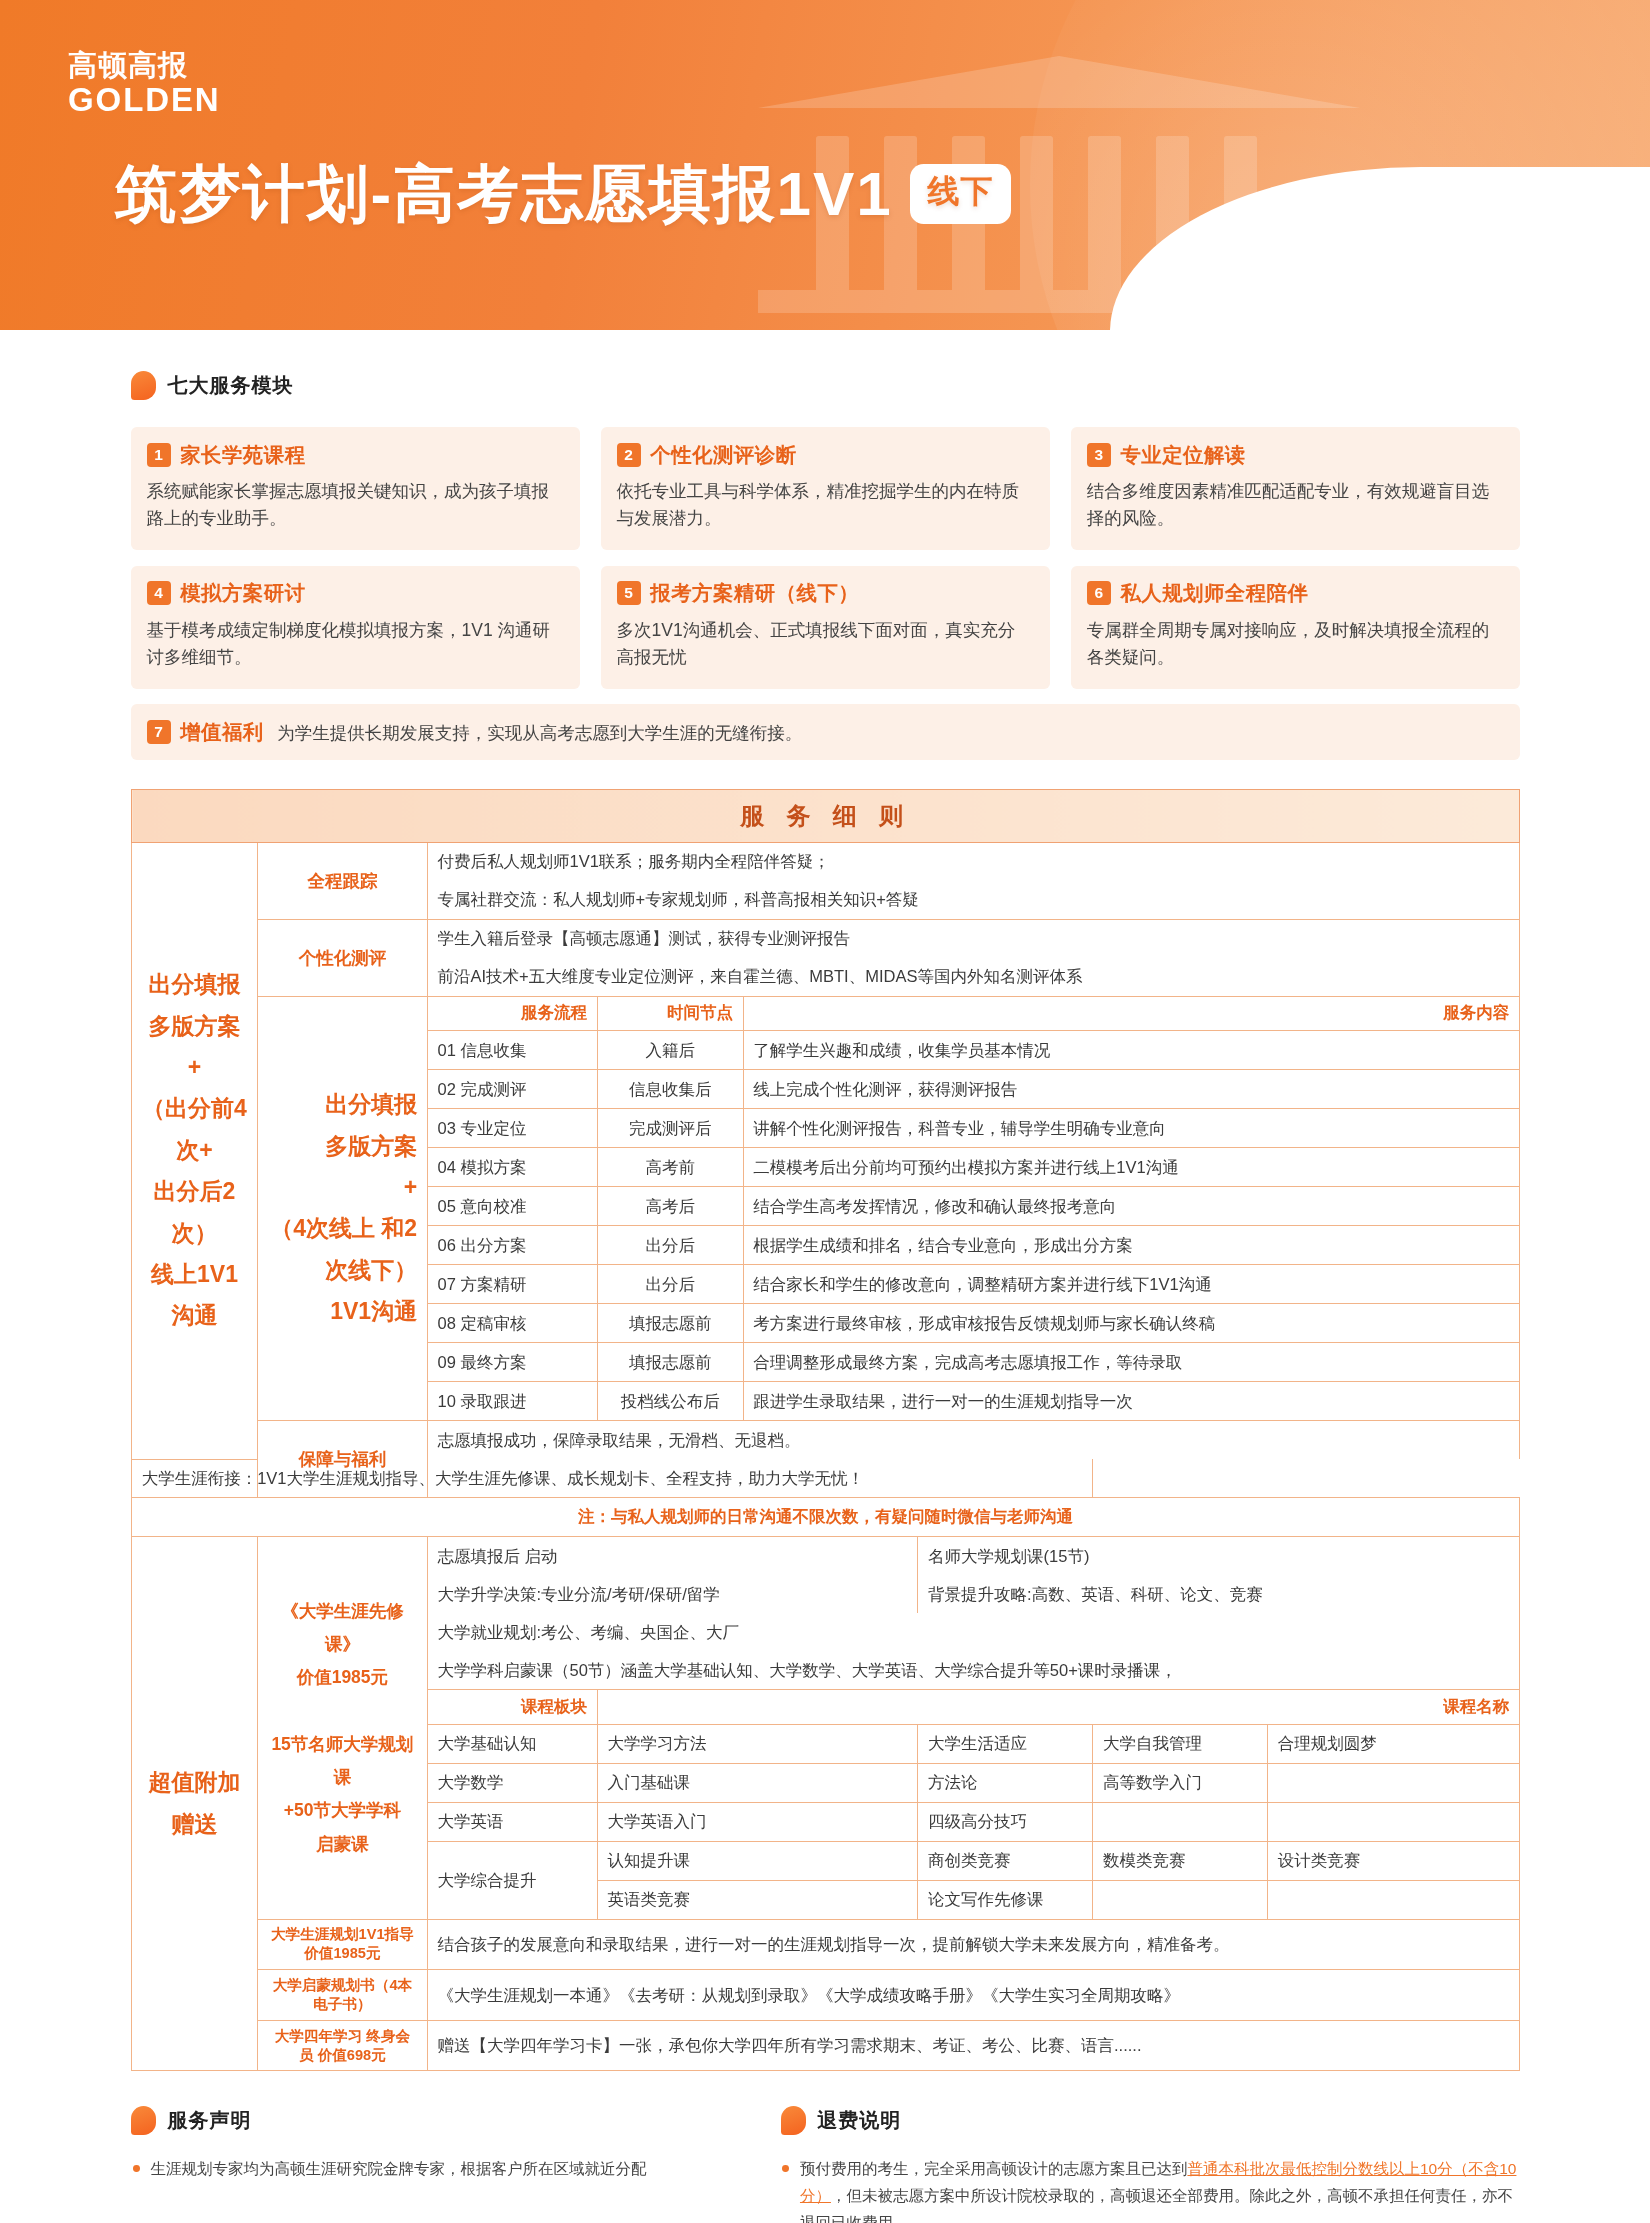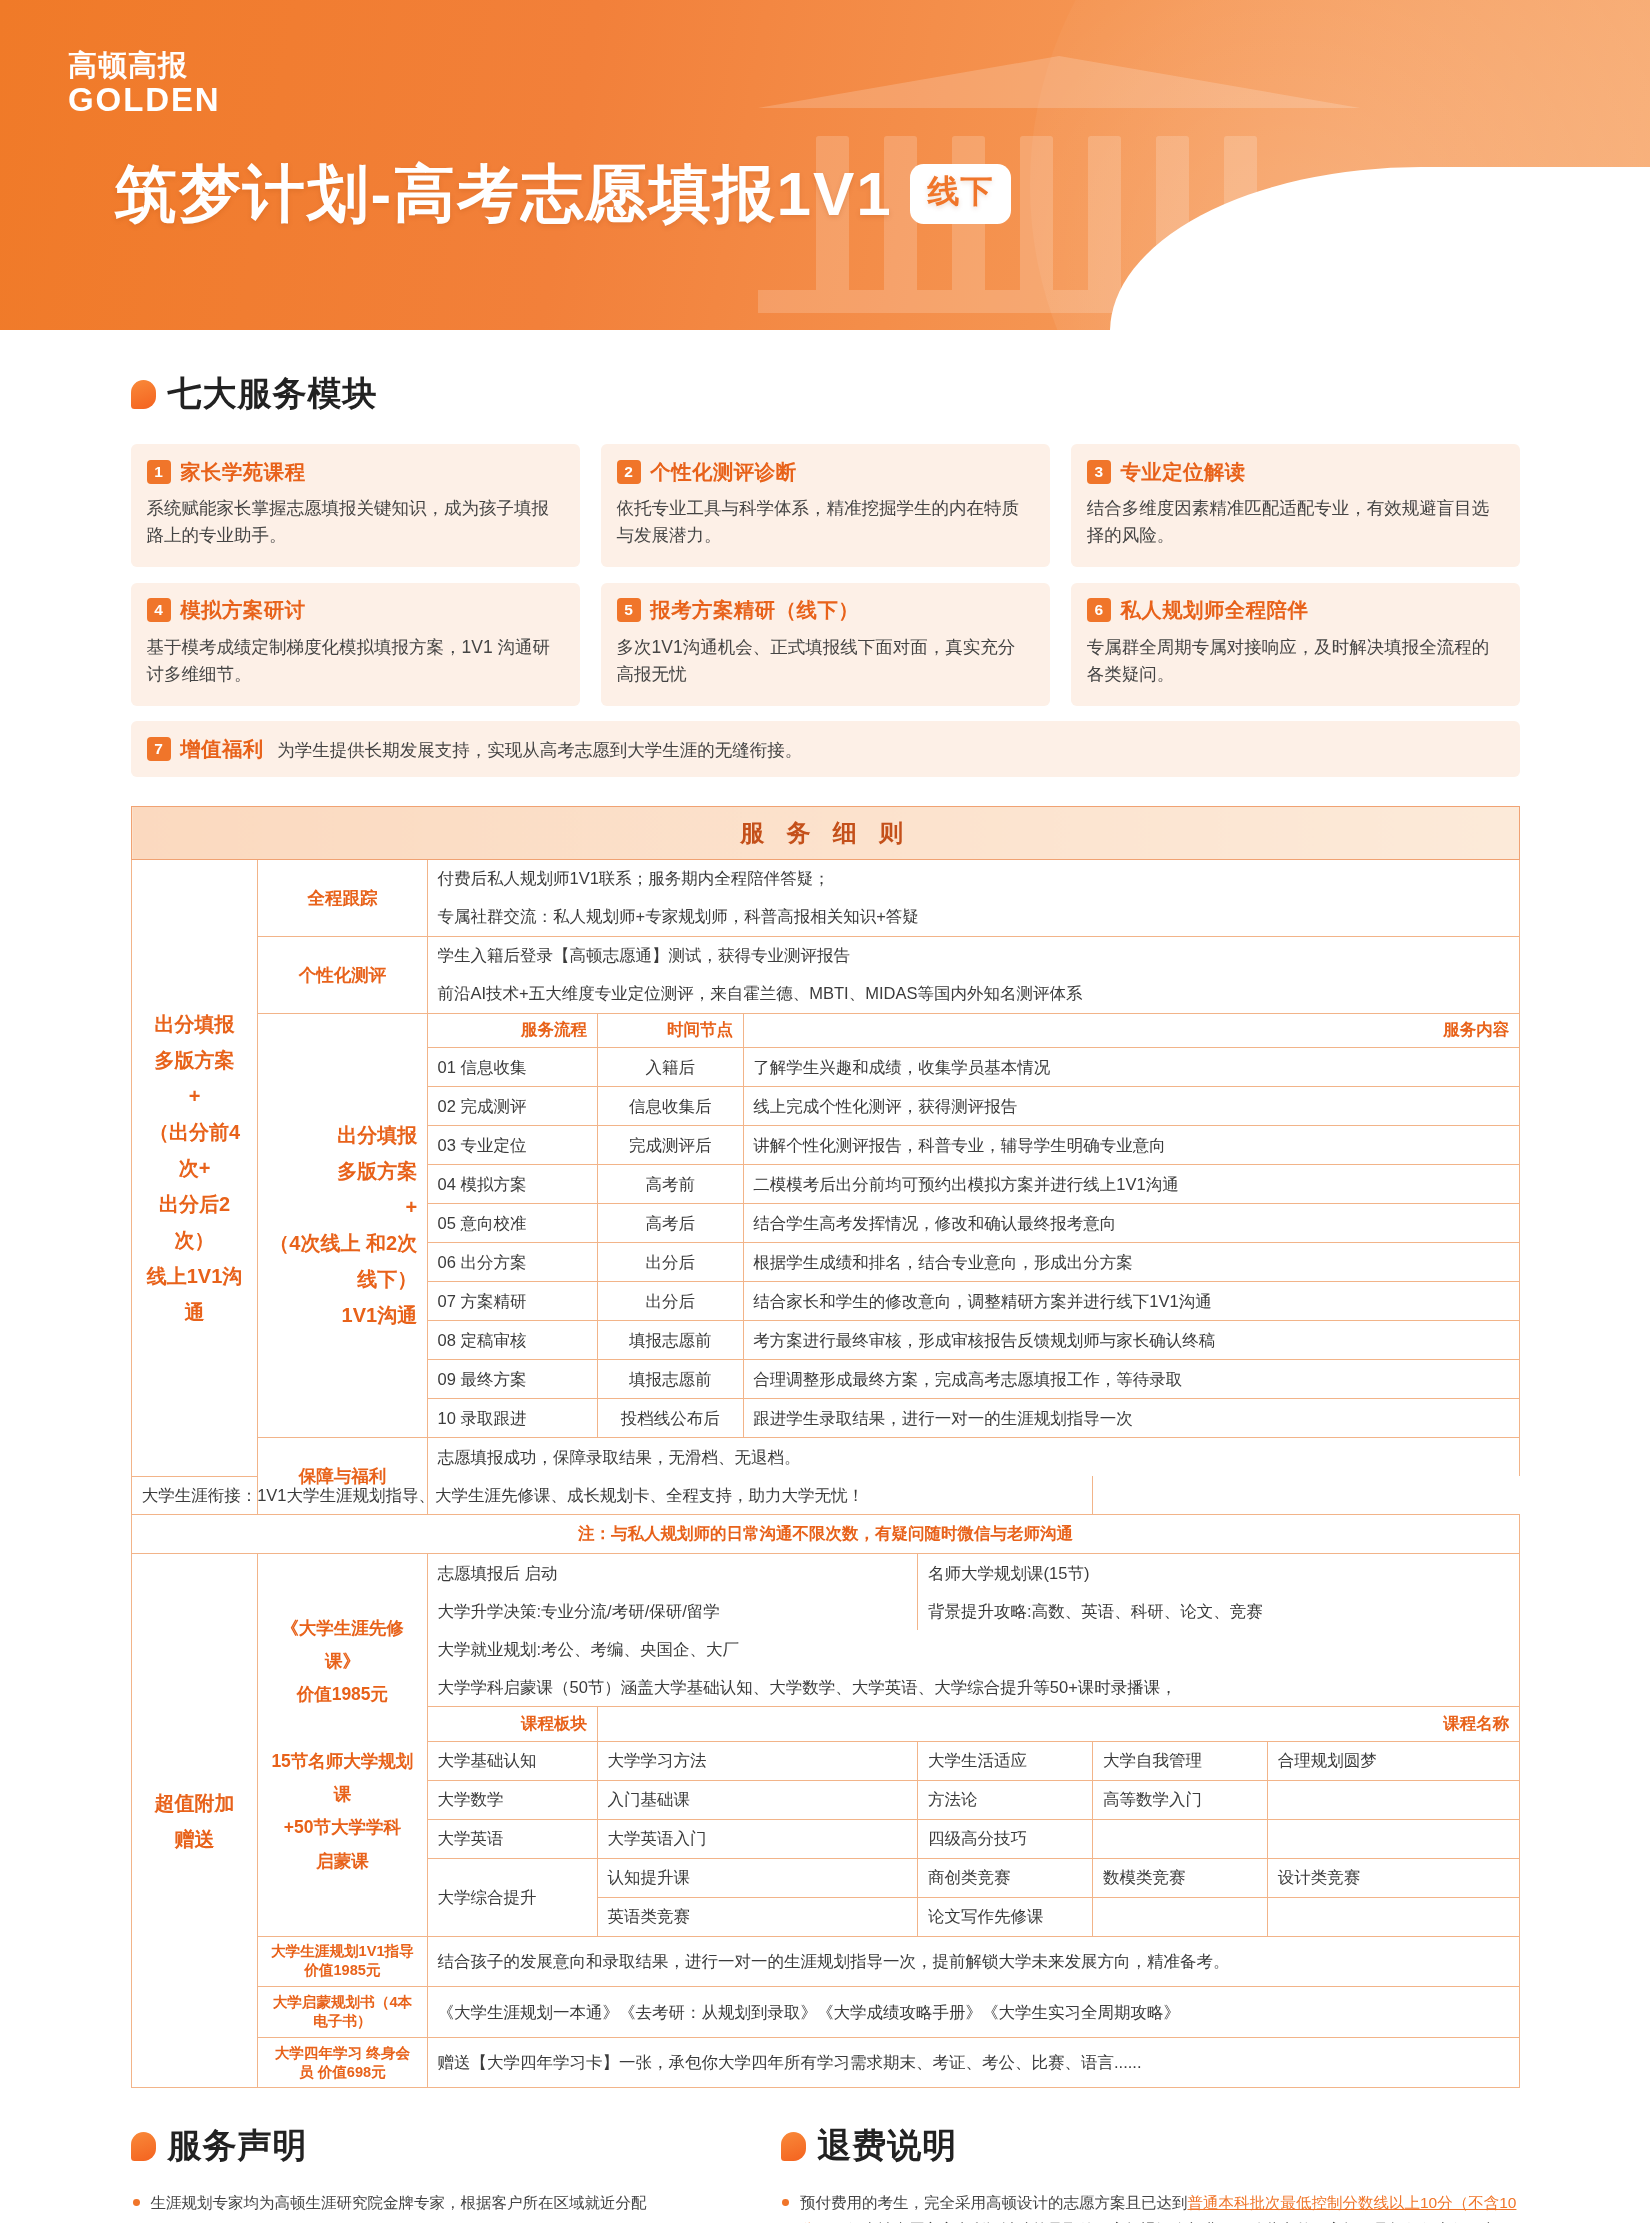--- a/index.html
+++ b/index.html
@@ -54,21 +54,21 @@
     background:#ffffff; color:#f0752a; font-size: 32px; font-weight:bold;
     border-radius: 13.6px; padding: 5.8px 17.5px 9.7px; letter-spacing:1px;
   }
 
   
   .sec-title { display:flex; align-items:center; gap: 11.6px; }
   .sec-title .dot {
     width: 25px; height: 29px; border-radius: 13.6px 13.6px 13.6px 3.9px;
     background: linear-gradient(160deg,#f98a3a,#f4621f);
   }
-  .sec-title .txt { font-size: 34px; font-weight:bold; color:#222; letter-spacing:1px; }
+  .sec-title .txt { font-size: 20px; font-weight:bold; color:#222; letter-spacing:1px; }
 
   .modules-wrap { padding: 41px 131px 0 131px; }
 
   .mod-grid {
     margin-top: 27px;
     display:grid; grid-template-columns: repeat(3, 1fr); gap: 15.5px 21.3px;
   }
   .mod {
     background:#fdf0e7; border-radius: 5.8px; padding: 13.6px 17.5px 17.5px 15.5px; min-height: 101px;
   }
@@ -85,21 +85,21 @@
   
   .table-wrap { padding: 29px 131px 0 131px; }
   .tbl { width: 100%; border-collapse: collapse; font-size: 16.5px; }
   .tbl td, .tbl th { border: 1px solid #f2b489; padding: 5.8px 9.7px; vertical-align: middle; }
   .tbl .title-row td {
     background: linear-gradient(90deg,#fbd9bf,#fcead9);
     text-align:center; font-size: 24px; font-weight:bold; color:#c4501a; letter-spacing: 7.8px;
     padding: 9.7px 0; border-color:#f0a273;
   }
   .lbl { color:#e8621a; font-weight:bold; text-align:center; font-size: 17.5px; background:#fff; }
-  .lbl-lg { color:#e8621a; font-weight:bold; text-align:center; font-size: 20px; line-height:1.8; }
+  .lbl-lg { color:#e8621a; font-weight:bold; text-align:center; font-size: 23px; line-height:1.8; }
   .cell { color:#3b3b3b; line-height: 1.6; }
   .sub-head td { color:#e8621a; font-weight:bold; text-align:right; background:#fff; }
   .c-center { text-align:center; }
   .note-row td { color:#e8621a; font-weight:bold; text-align:center; padding: 7.8px 0; }
   .small-lbl { color:#e8621a; font-weight:bold; text-align:center; font-size: 14.6px; }
   .nb { border-bottom: 0 !important; }
   .nt { border-top: 0 !important; }
 
   
   .bottom { display:flex; padding: 35px 131px 39px 131px; gap: 58px; }

